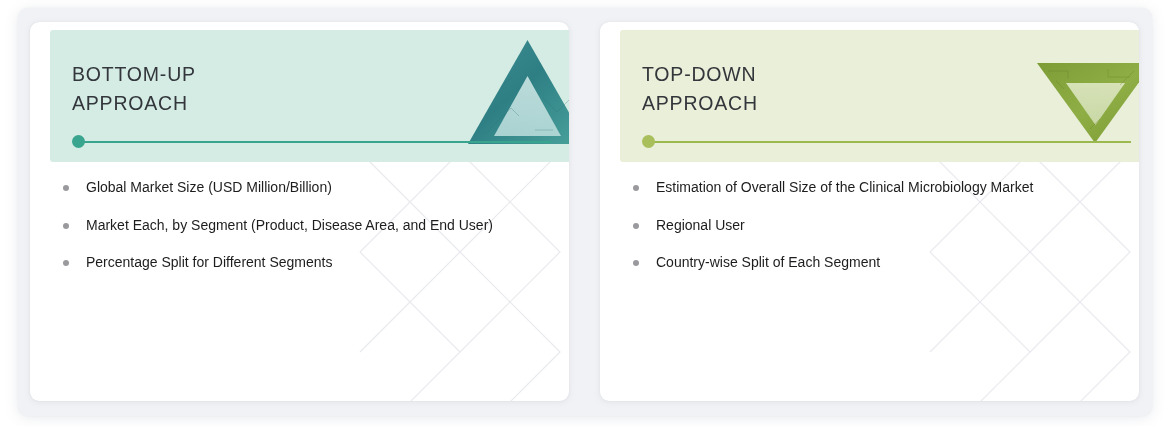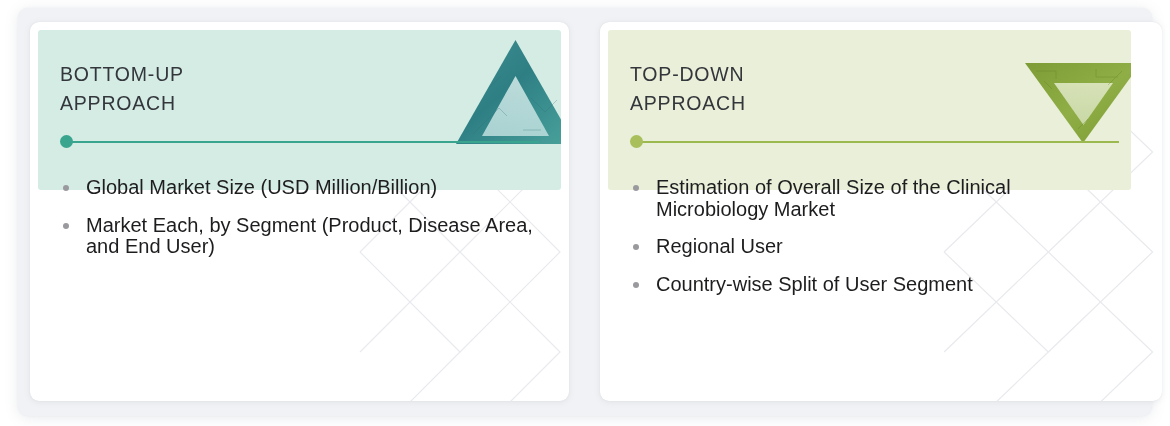--- a/index.html
+++ b/index.html
@@ -43,39 +43,39 @@
     top: 22px;
     width: 539px;
     height: 379px;
     background: #ffffff;
     border-radius: 9px;
     overflow: hidden;
     box-shadow: 0 1px 6px rgba(110,120,140,0.13),
                 0 0 1px rgba(110,120,140,0.18);
   }
   #card-left  { left: 30px; }
-  #card-right { left: 600px; padding-left: 23px; }
+  #card-right { left: 600px; }
 
   
   .card-watermark {
     position: absolute;
     left: 0; top: 0;
     width: 100%;
     height: 100%;
     pointer-events: none;
     z-index: 0;
   }
 
   
   .card-header {
     position: absolute;
-    left: 8px;
+    left: 20px;
     top: 8px;
     width: 523px;
-    height: 160px;
+    height: 132px;
     border-radius: 3px;
     overflow: hidden;
     z-index: 2;
   }
   #card-left  .card-header { background: #d4ece4; }
   #card-right .card-header { background: #e9efd8; }
 
   .card-title {
     position: absolute;
     left: 22px;
@@ -125,21 +125,21 @@
     position: absolute;
     left: 22px;
     top: 155px;
     width: 500px;
     z-index: 2;
   }
   .bullet-item {
     position: relative;
     padding-left: 34px;
     margin-bottom: 16px;
-    font-size: 20px;
+    font-size: 14px;
     line-height: 21.5px;
     color: #1d1d1f;
   }
   .bullet-item:last-child { margin-bottom: 0; }
   .bullet-dot {
     position: absolute;
     left: 11px;
     top: 8px;
     width: 6px;
     height: 6px;
@@ -201,20 +201,24 @@
     </div>
 
     <div class="bullet-list">
       <div class="bullet-item">
         <span class="bullet-dot"></span>
         <span>Global Market Size (USD Million/Billion)</span>
       </div>
       <div class="bullet-item">
         <span class="bullet-dot"></span>
         <span>Market Each, by Segment (Product, Disease Area, and End User)</span>
+      </div>
+      <div class="bullet-item">
+        <span class="bullet-dot"></span>
+        <span>Percentage Split for Different Segments</span>
       </div>
     </div>
   </div>
 
   <div class="card" id="card-right">
 
     <svg class="card-watermark" viewBox="0 0 539 379" preserveAspectRatio="none">
       <g fill="none" stroke="#e9eaee" stroke-width="1.2">
         <path d="M330 30 L430 130 L330 230"></path>
         <path d="M330 130 L430 230 L330 330"></path>
@@ -263,18 +267,18 @@
       <div class="bullet-item">
         <span class="bullet-dot"></span>
         <span>Estimation of Overall Size of the Clinical Microbiology Market</span>
       </div>
       <div class="bullet-item">
         <span class="bullet-dot"></span>
         <span>Regional User</span>
       </div>
       <div class="bullet-item">
         <span class="bullet-dot"></span>
-        <span>Country-wise Split of User Segment</span>
+        <span>Country-wise Split of Each Segment</span>
       </div>
     </div>
   </div>
 
 </div>
 
 </body></html>

